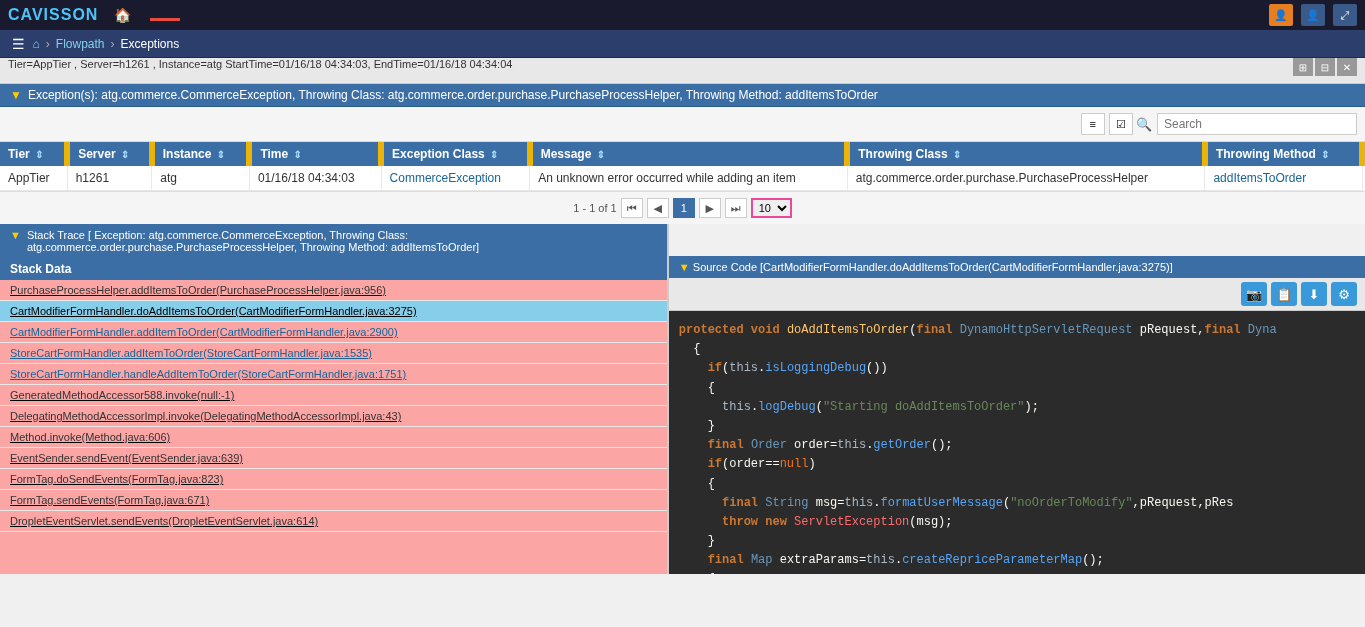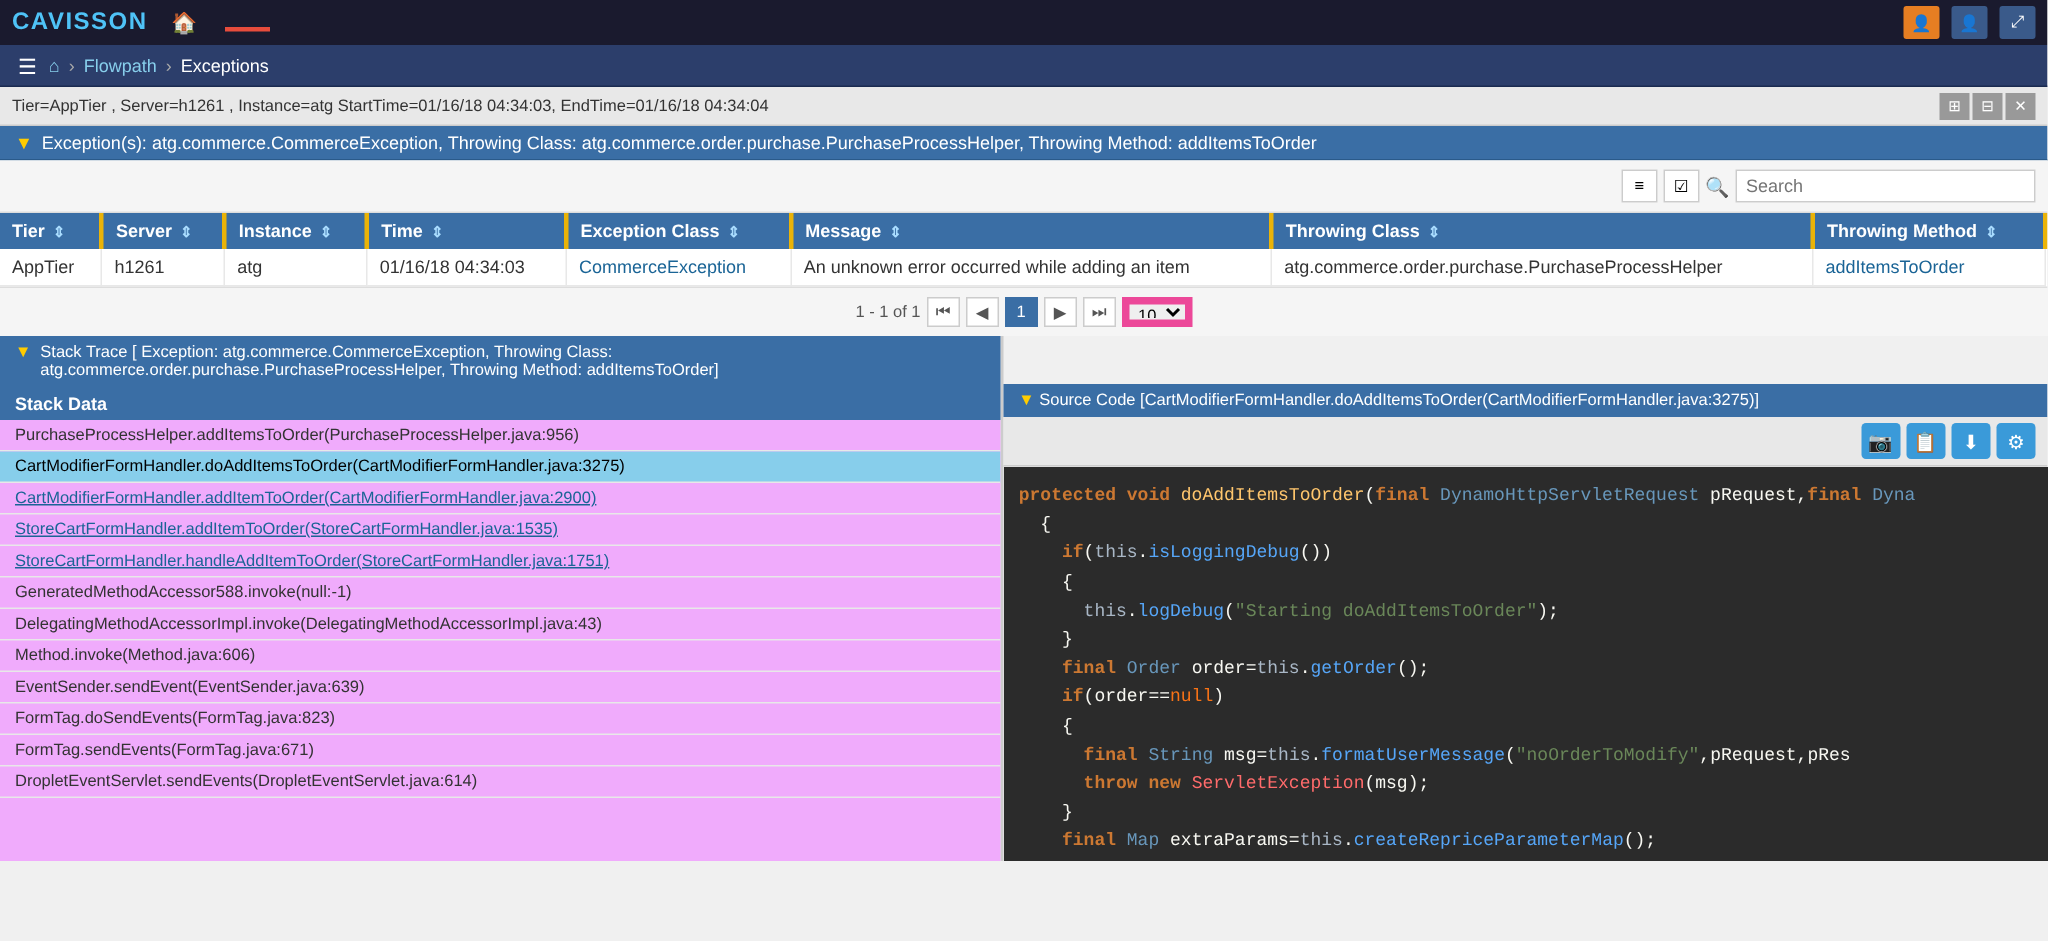--- a/index.html
+++ b/index.html
@@ -77,21 +77,21 @@
       font-size: 12px;
     }
     .nav-bar .separator { color: #aaa; margin: 0 2px; }
     .nav-bar .current-page { color: #fff; font-size: 12px; }
 
     
     .info-bar {
       background: #e8e8e8;
       height: 26px;
       display: flex;
-      align-items: center;
+      align-items: flex-start;
       justify-content: space-between;
       padding: 0 8px;
       border-bottom: 1px solid #ccc;
     }
     .info-bar-text { color: #333; font-size: 11px; }
     .info-bar-icons { display: flex; gap: 2px; }
     .info-bar-icon {
       width: 20px; height: 18px;
       background: #999;
       border: none;
@@ -149,21 +149,21 @@
     .data-table {
       width: 100%;
       border-collapse: collapse;
     }
     .data-table th {
       background: #3a6ea5;
       color: #fff;
       padding: 5px 8px;
       text-align: left;
       font-size: 12px;
-      border-right: 3px solid #eab308;
+      border-right: 6px solid #eab308;
       white-space: nowrap;
     }
     .data-table th .sort-arrow { color: #adf; font-size: 10px; margin-left: 2px; }
     .data-table td {
       padding: 5px 8px;
       border-bottom: 1px solid #e8e8e8;
       border-right: 1px solid #e8e8e8;
       font-size: 12px;
       color: #333;
     }
@@ -183,21 +183,21 @@
       background: #fff;
       border: 1px solid #ccc;
       width: 22px; height: 20px;
       cursor: pointer;
       font-size: 11px;
       display: flex; align-items: center; justify-content: center;
       color: #555;
     }
     .page-btn.active { background: #3a6ea5; color: #fff; border-color: #3a6ea5; }
     .page-size-select {
-      border: 5px solid #ec4899;
+      border: 2px solid #ec4899;
       font-size: 11px;
       padding: 1px 2px;
       height: 20px;
     }
     .page-info { font-size: 11px; color: #555; margin-right: 0; }
 
     
     .bottom-split {
       display: flex;
       height: 350px;
@@ -223,21 +223,22 @@
     .stack-data-header {
       background: #3a6ea5;
       color: #fff;
       padding: 4px 10px;
       font-size: 12px;
       font-weight: bold;
     }
     .stack-list {
       overflow-y: auto;
       flex: 1;
-      background: #f0abfc;
+      background: #fca5a5;
+      text-decoration: underline;
     }
     .stack-item {
       padding: 4px 10px;
       border-bottom: 1px solid #e8e8e8;
       font-size: 11px;
       color: #333;
       cursor: pointer;
     }
     .stack-item.highlighted { background: #87ceeb; color: #000; }
     .stack-item.link-item { color: #1a6496; text-decoration: underline; }

